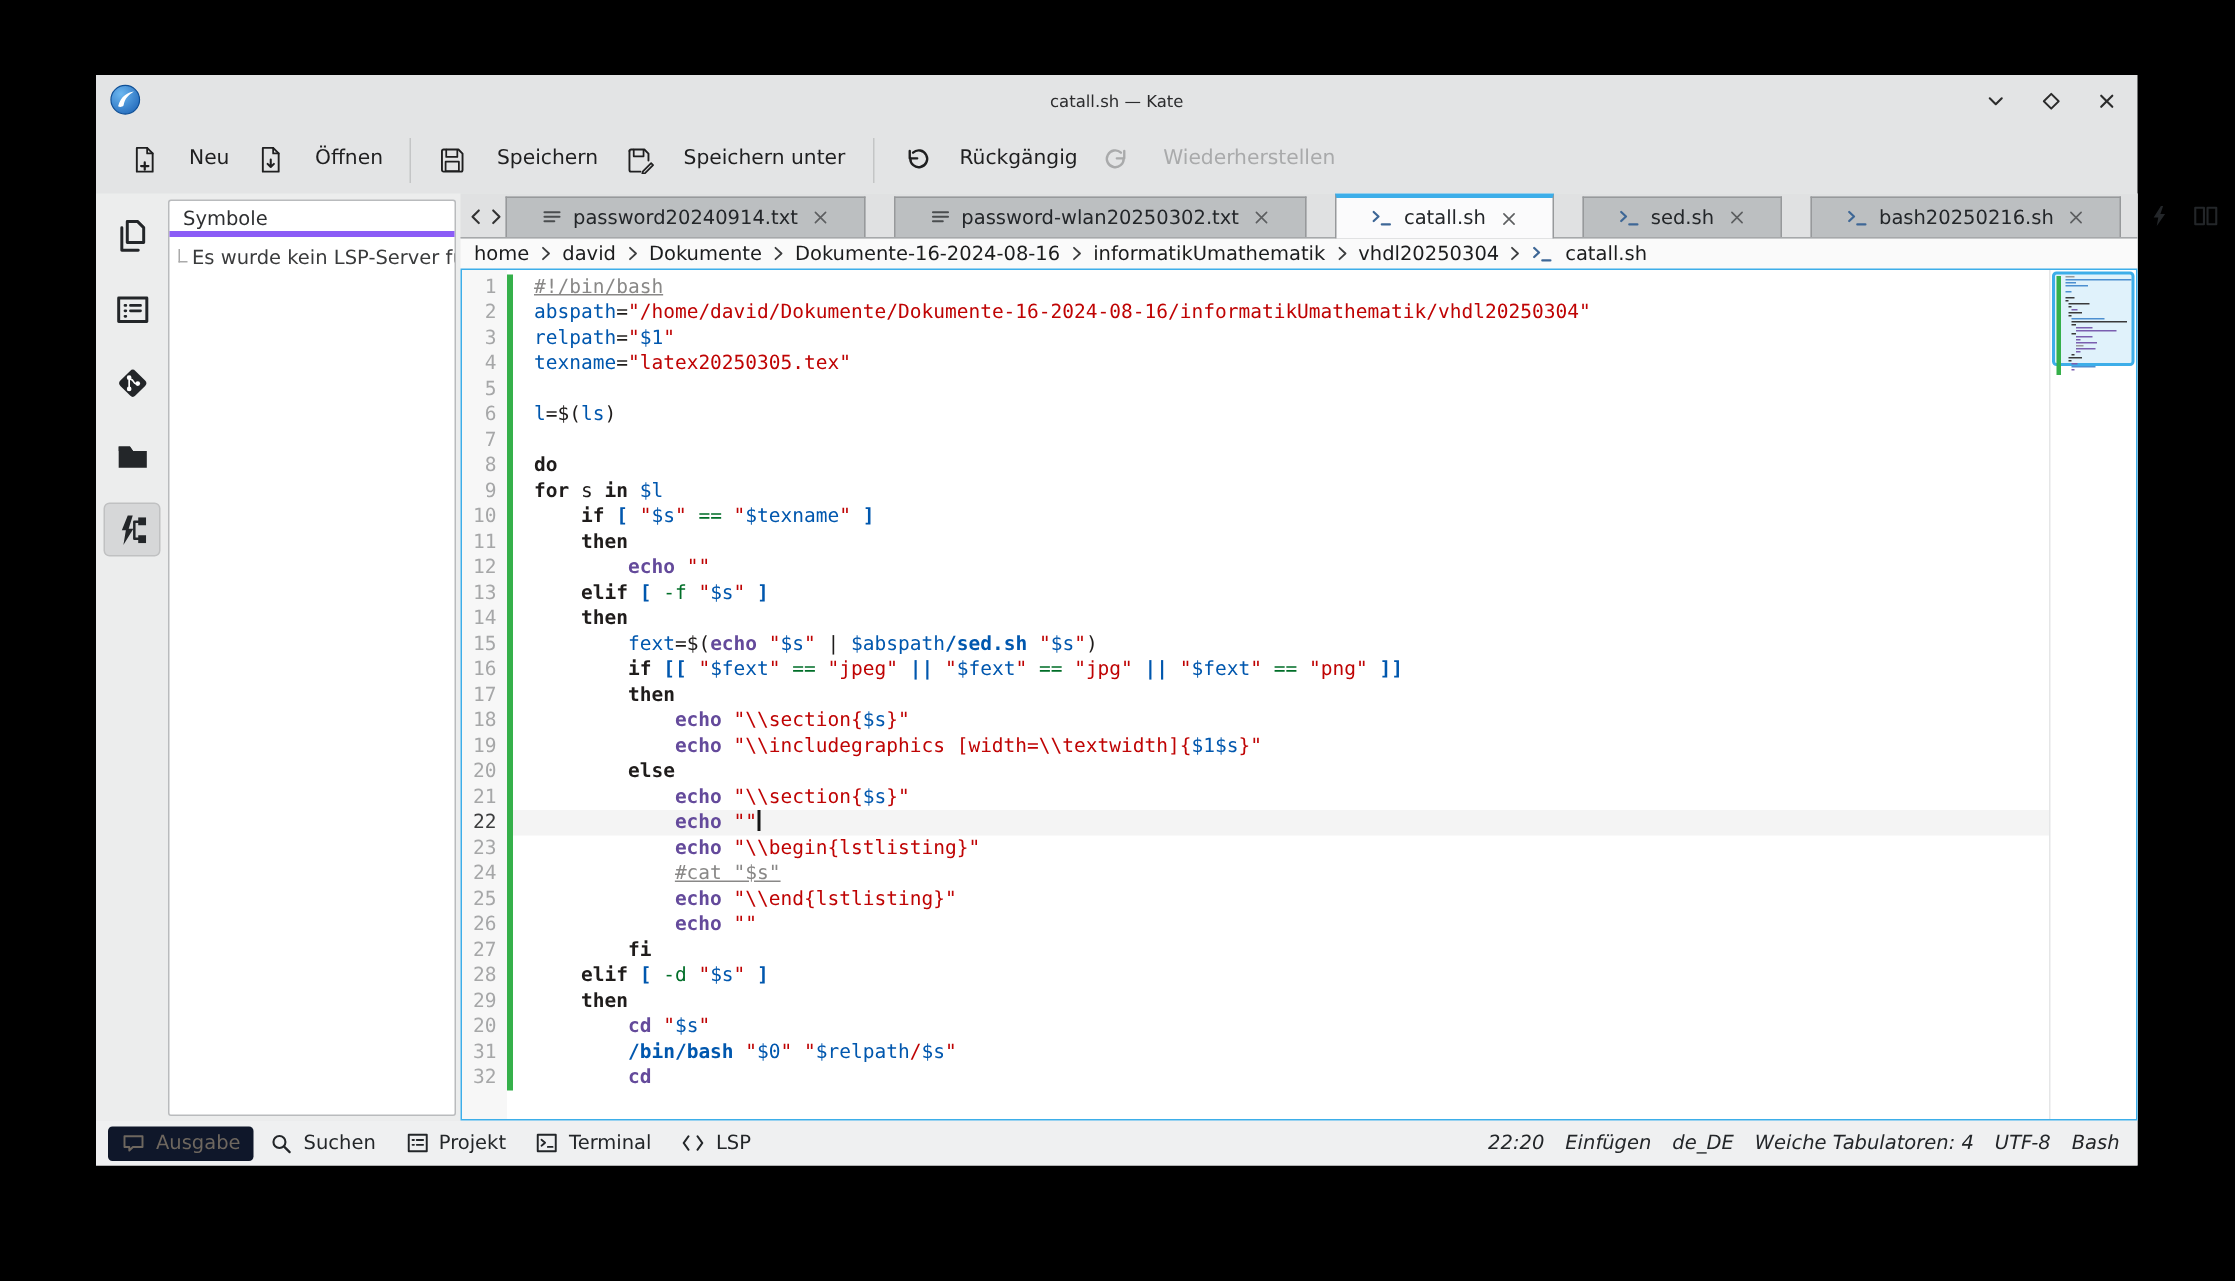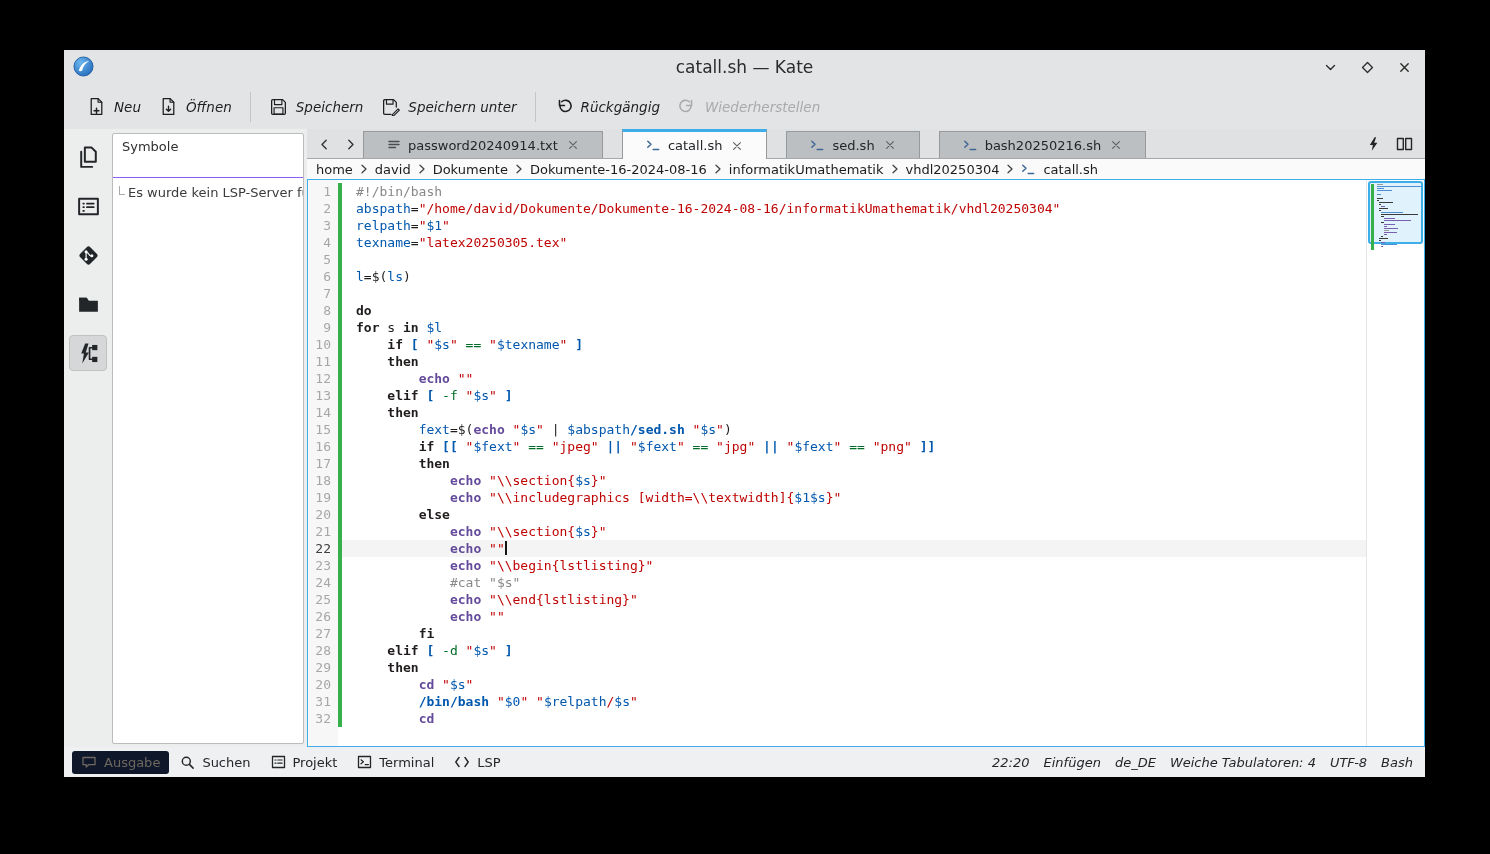--- a/index.html
+++ b/index.html
@@ -5,51 +5,51 @@
   * { margin:0; padding:0; box-sizing:border-box; }
   html,body { width:1490px; height:854px; background:#000; overflow:hidden;
               font-family:"DejaVu Sans","Liberation Sans",sans-serif; }
   .window { position:absolute; left:64px; top:50px; width:1361px; height:727px;
             background:#e3e4e5; display:flex; flex-direction:column; }
 
   
   .titlebar { height:34px; position:relative; display:flex; align-items:center; flex:0 0 auto; }
   .titlebar .logo { position:absolute; left:9px; top:6px; }
   .titlebar .title { position:absolute; left:0; right:0; text-align:center;
-                     font-size:17px; color:#2c2c2e; }
+                     font-size:11px; color:#2c2c2e; }
   .win-controls { position:absolute; right:14px; top:0; height:34px; display:flex;
                   align-items:center; gap:24px; }
   .win-btn { display:flex; align-items:center; }
 
   
   .menubar { height:29px; display:flex; align-items:center; padding-left:7px;
              font-size:13.5px; color:#242628; flex:0 0 auto; }
   .menu-item { padding:4px 10px; }
 
   
   .toolbar { height:45px; display:flex; align-items:center; padding-left:14px;
              font-size:13.5px; color:#1f1f20; flex:0 0 auto; }
-  .tool-btn { display:flex; align-items:center; gap:8px; padding:6px 9px;font-style:italic; }
+  .tool-btn { display:flex; align-items:flex-start; gap:20px; padding:6px 9px; }
   .tool-btn.disabled { color:#a9aaab; }
   .tool-sep { width:1px; height:30px; background:#c4c5c6; margin:0 9px; }
 
   
   .main { flex:1; min-height:0; display:flex; background:#eceded; }
 
   .iconstrip { width:48px; flex:0 0 auto; display:flex; flex-direction:column;
                align-items:center; padding-top:10px; gap:13px; }
   .strip-btn { width:38px; height:36px; display:flex; align-items:center;
                justify-content:center; border-radius:4px; color:#232629; }
   .strip-btn.active { background:#d6d7d8; border:1px solid #c0c1c2; }
 
   .sidepanel { width:195px; flex:0 0 auto; display:flex; flex-direction:column; padding:4px 3px 3px 0; }
   .panel-box { flex:1; background:#fff; border:1px solid #b9bbbd; border-radius:2px;
                display:flex; flex-direction:column; min-height:0; }
-  .panel-header { height:44px; line-height:26px; padding-left:9px; font-size:13px;
-                  color:#2e2f31; border-bottom:1px solid #8b5cf6; }
+  .panel-header { height:24px; line-height:26px; padding-left:9px; font-size:13px;
+                  color:#2e2f31; border-bottom:4px solid #8b5cf6; }
   .panel-content { flex:1; padding:7px 4px 0 6px; font-size:13px; color:#3a3b3c;
                    display:flex; align-items:flex-start; gap:3px; overflow:hidden; white-space:nowrap; }
   .tree-elbow { width:6px; height:9px; border-left:1px solid #aaa; border-bottom:1px solid #aaa;
                 margin-top:1px; flex:0 0 auto; }
   .filter-input { height:27px; margin-top:5px; border:1px solid #b9bbbd; border-radius:2px;
                   background:#fff; padding:0 8px; font-size:13px; color:#333; width:100%;
                   font-family:"DejaVu Sans","Liberation Sans",sans-serif; }
   .filter-input::placeholder { color:#9b9c9d; }
 
   
@@ -78,21 +78,21 @@
             font:13px/17px "DejaVu Sans Mono","Liberation Mono",monospace; color:#a6a7a8;
             padding-right:7px; }
   .gutter .num.current { color:#3d3e3f; }
   .modbar { width:4px; flex:0 0 auto; padding-top:3px; }
   .modbar .green { width:4px; background:#35b04a; }
   .codepane { flex:1; min-width:0; padding-top:3px; margin-right:58px; overflow:hidden; }
   .code-line { height:17px; white-space:pre; font:13px/17px "DejaVu Sans Mono","Liberation Mono",monospace;
                padding-left:14px; color:#1f1c1b; }
   .code-line.current { background:#f4f4f4; }
   .tok-n  { color:#1f1c1b; }
-  .tok-cm { color:#898887; }
+  .tok-cm { color:#898887;text-decoration:underline; }
   .tok-kw { color:#1f1c1b; font-weight:bold; }
   .tok-bi { color:#644a9b; font-weight:bold; }
   .tok-va { color:#0057ae; }
   .tok-st { color:#bf0303; }
   .tok-op { color:#006e28; }
   .tok-fn { color:#0057ae; font-weight:bold; }
   .cursor { display:inline-block; width:2px; height:14px; background:#141414; vertical-align:-2px; }
 
   .minimap { position:absolute; top:0; right:0; bottom:0; width:58px; background:#fff;
              border-left:1px solid #e5e6e7; }
@@ -284,20 +284,33 @@
               <path d="M4.8 2.3 9 6.5l-4.2 4.2" fill="none" stroke="#333" stroke-width="1.4" stroke-linecap="round" stroke-linejoin="round"></path>
             </svg>
           </div>
           <div class="tab">
             <span style="display: flex;">
               <svg width="14" height="14" viewBox="0 0 14 14">
                 <path d="M2 3.5h10M2 6.5h10M2 9.5h6.5" fill="none" stroke="#4a4d4f" stroke-width="1.4" stroke-linecap="round" stroke-linejoin="round"></path>
               </svg>
             </span>
             <span>password20240914.txt</span>
+            <span class="close">
+              <svg width="12" height="12" viewBox="0 0 12 12">
+                <path d="M2.6 2.6l6.8 6.8M9.4 2.6l-6.8 6.8" fill="none" stroke="#5c5e60" stroke-width="1.1" stroke-linecap="round" stroke-linejoin="round"></path>
+              </svg>
+            </span>
+          </div>
+          <div class="tab">
+            <span style="display: flex;">
+              <svg width="14" height="14" viewBox="0 0 14 14">
+                <path d="M2 3.5h10M2 6.5h10M2 9.5h6.5" fill="none" stroke="#4a4d4f" stroke-width="1.4" stroke-linecap="round" stroke-linejoin="round"></path>
+              </svg>
+            </span>
+            <span>password-wlan20250302.txt</span>
             <span class="close">
               <svg width="12" height="12" viewBox="0 0 12 12">
                 <path d="M2.6 2.6l6.8 6.8M9.4 2.6l-6.8 6.8" fill="none" stroke="#5c5e60" stroke-width="1.1" stroke-linecap="round" stroke-linejoin="round"></path>
               </svg>
             </span>
           </div>
           <div class="tab active">
             <span style="display: flex;">
               <svg width="15" height="13" viewBox="0 0 15 13">
                 <path d="M1.8 2.3l3.2 3-3.2 3" fill="none" stroke="#3e6796" stroke-width="1.5" stroke-linecap="round" stroke-linejoin="round"></path>

